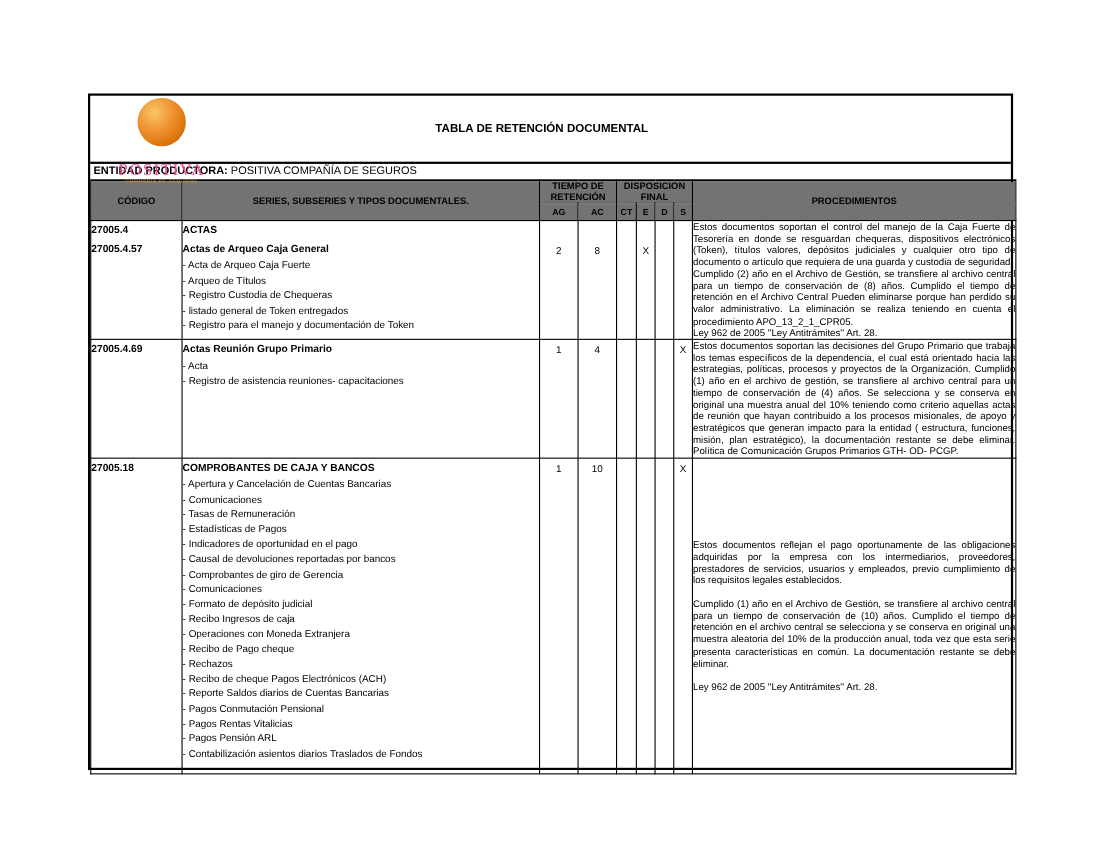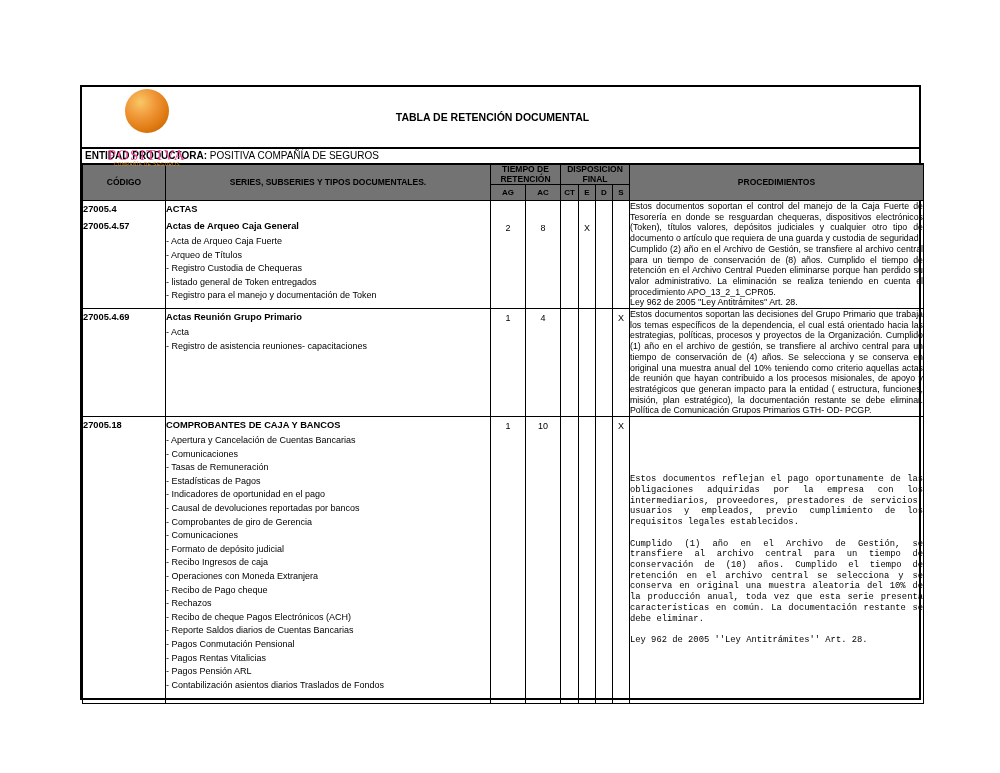--- a/index.html
+++ b/index.html
@@ -51,21 +51,21 @@
   td.series { padding:2px 2px 0 4px; }
   .line { font-size:9px; line-height:13.6px; white-space:nowrap; }
   .line.bold { font-weight:bold; font-size:9.3px; line-height:17px; }
   td.val { text-align:center; font-size:9px; }
   tr.r1 td.val { padding-top:22px; }
   tr.r2 td.val, tr.r3 td.val { padding-top:4px; }
   td.proc { padding:1px 6px 2px 6px; }
   td.proc p {
     margin:0; font-size:8.8px; line-height:10.7px; text-align:justify;
   }
-  tr.r3 td.proc { vertical-align:middle;font-family:Liberation Mono, monospace; }
+  tr.r3 td.proc { vertical-align:middle; }
   tr.r3 td.proc p + p { margin-top:11px; }
 </style>
 </head>
 <body>
 
 <div class="page">
   <div class="doc">
 
     <div class="band">
       <div class="logo">

